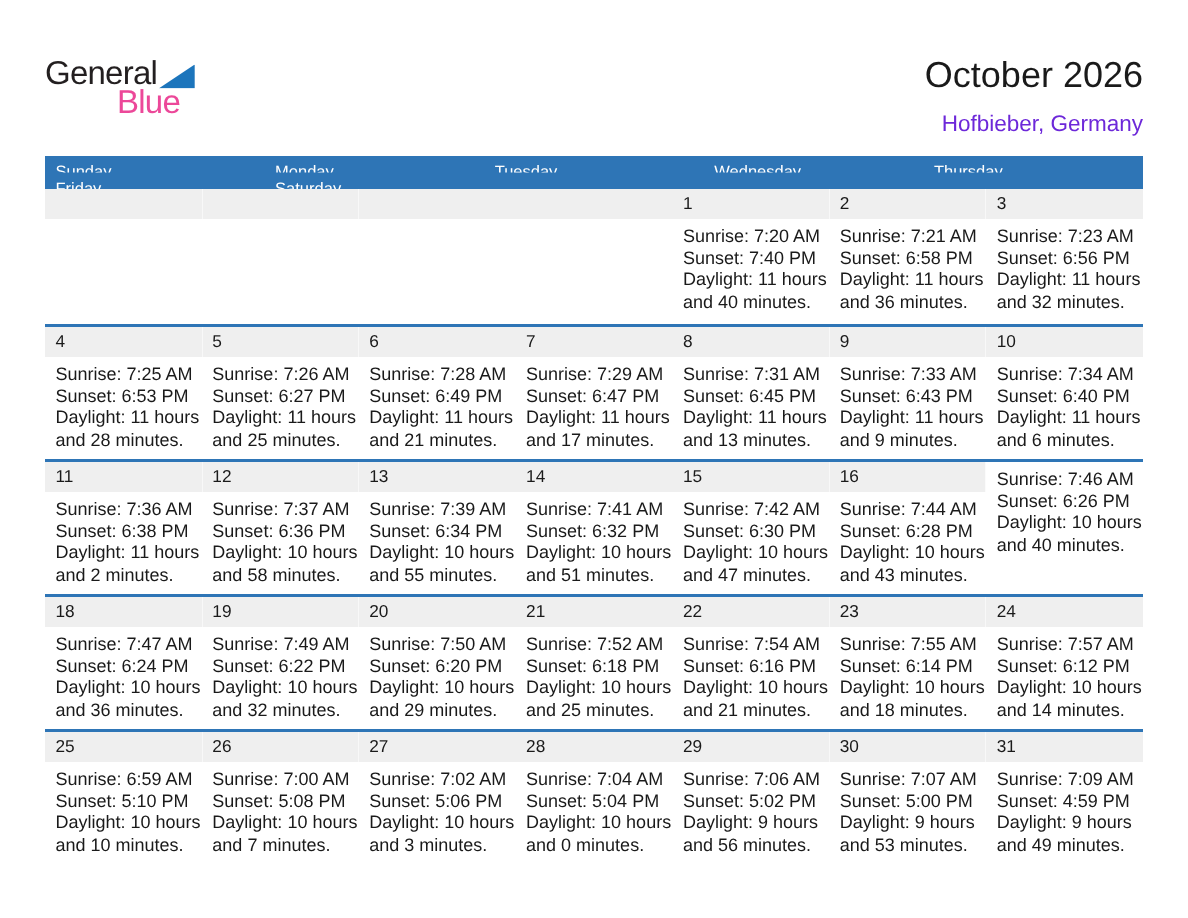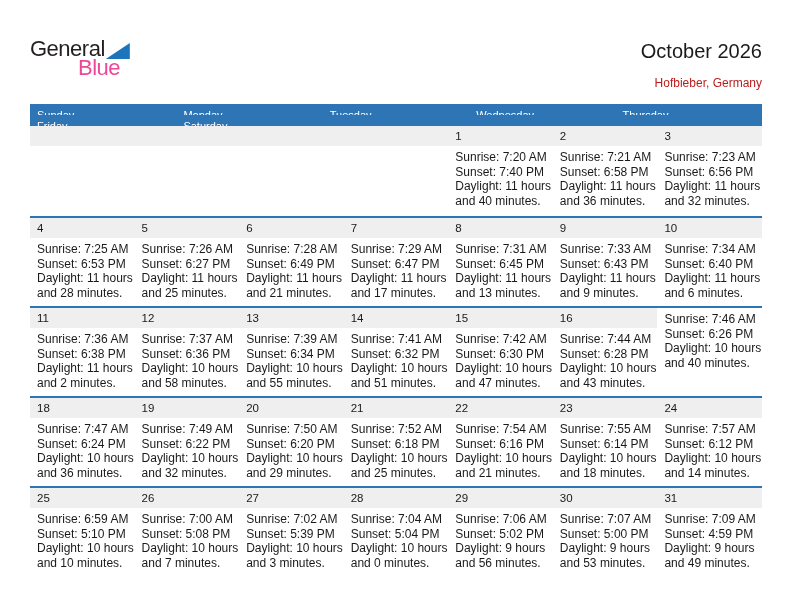--- a/index.html
+++ b/index.html
@@ -9,22 +9,22 @@
 
   
   .logo { position:absolute; left:30px; top:38px; line-height:1; }
   .logo-line1 { font-size:22px; color:#231f20; letter-spacing:-0.5px; display:flex; align-items:flex-end; }
   .logo-triangle { display:inline-block; width:24px; height:16px; margin-left:1px; margin-bottom:1px;
                    background:#1c75bc; clip-path:polygon(0 100%, 100% 0, 100% 100%); }
   .logo-line2 { font-size:22px; color:#ec4899; letter-spacing:-0.5px; padding-left:48px; margin-top:-3px; }
 
   
   .titles { position:absolute; top:38px; right:30px; text-align:right; }
-  .page-title { font-size:20px; font-weight:normal; color:#1a1a1a; line-height:26px; }
-  .page-subtitle { font-size:12px; color:#b91c1c; line-height:16px; margin-top:11px; }
+  .page-title { font-size:24px; font-weight:normal; color:#1a1a1a; line-height:26px; }
+  .page-subtitle { font-size:15px; color:#6d28d9; line-height:16px; margin-top:11px; }
 
   
   .calendar { position:absolute; left:30px; top:104px; width:732px; }
   .weekday-row { display:grid; grid-template-columns:repeat(5,1fr); background:#2e75b6; height:22px; }
   .weekday-cell { color:#ffffff; font-size:11px; line-height:22px; padding-left:7px;
                   white-space:nowrap; overflow:hidden; }
   .week { display:grid; grid-template-columns:repeat(7,1fr); height:90px; }
   .week + .week { border-top:2px solid #2e75b6; }
   .cell { overflow:hidden; }
   .daynum { height:20px; background:#efefef; font-size:11.5px; line-height:20px;
@@ -336,21 +336,21 @@
       <div>Sunrise: 7:00 AM</div>
       <div>Sunset: 5:08 PM</div>
       <div>Daylight: 10 hours</div>
       <div>and 7 minutes.</div>
     </div>
   </div>
           <div class="cell">
     <div class="daynum">27</div>
     <div class="info">
       <div>Sunrise: 7:02 AM</div>
-      <div>Sunset: 5:39 PM</div>
+      <div>Sunset: 5:06 PM</div>
       <div>Daylight: 10 hours</div>
       <div>and 3 minutes.</div>
     </div>
   </div>
           <div class="cell">
     <div class="daynum">28</div>
     <div class="info">
       <div>Sunrise: 7:04 AM</div>
       <div>Sunset: 5:04 PM</div>
       <div>Daylight: 10 hours</div>

